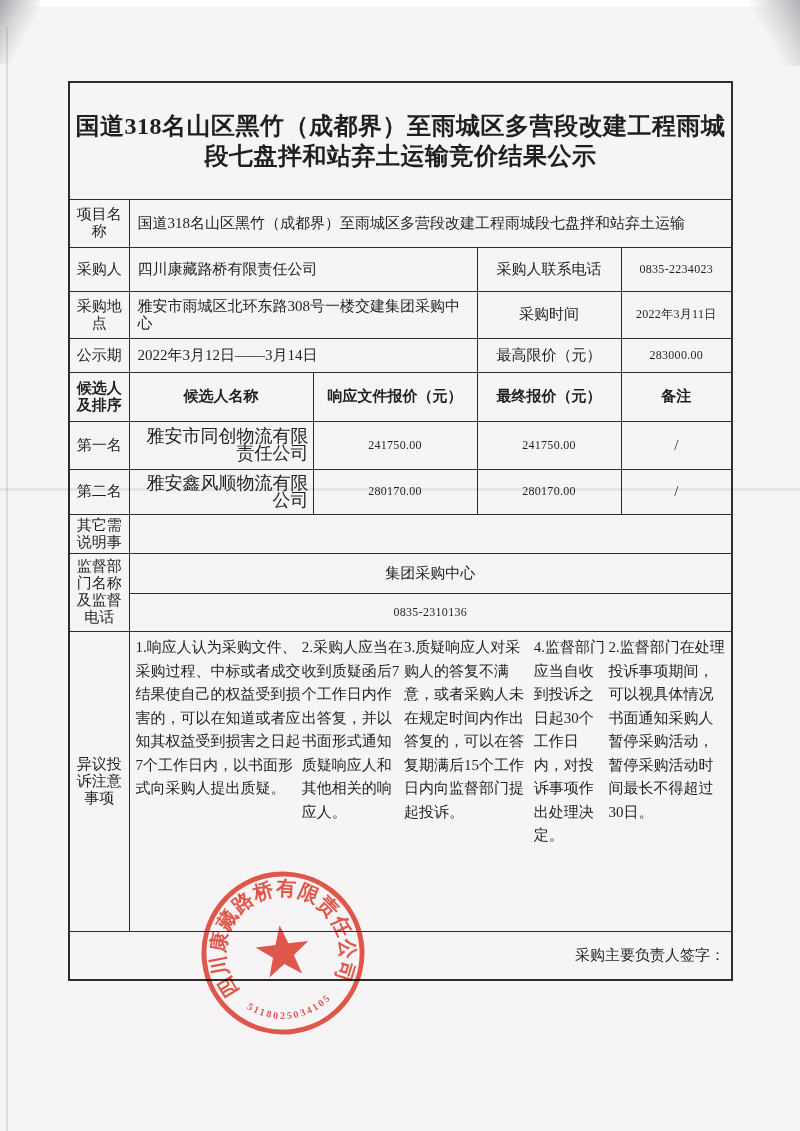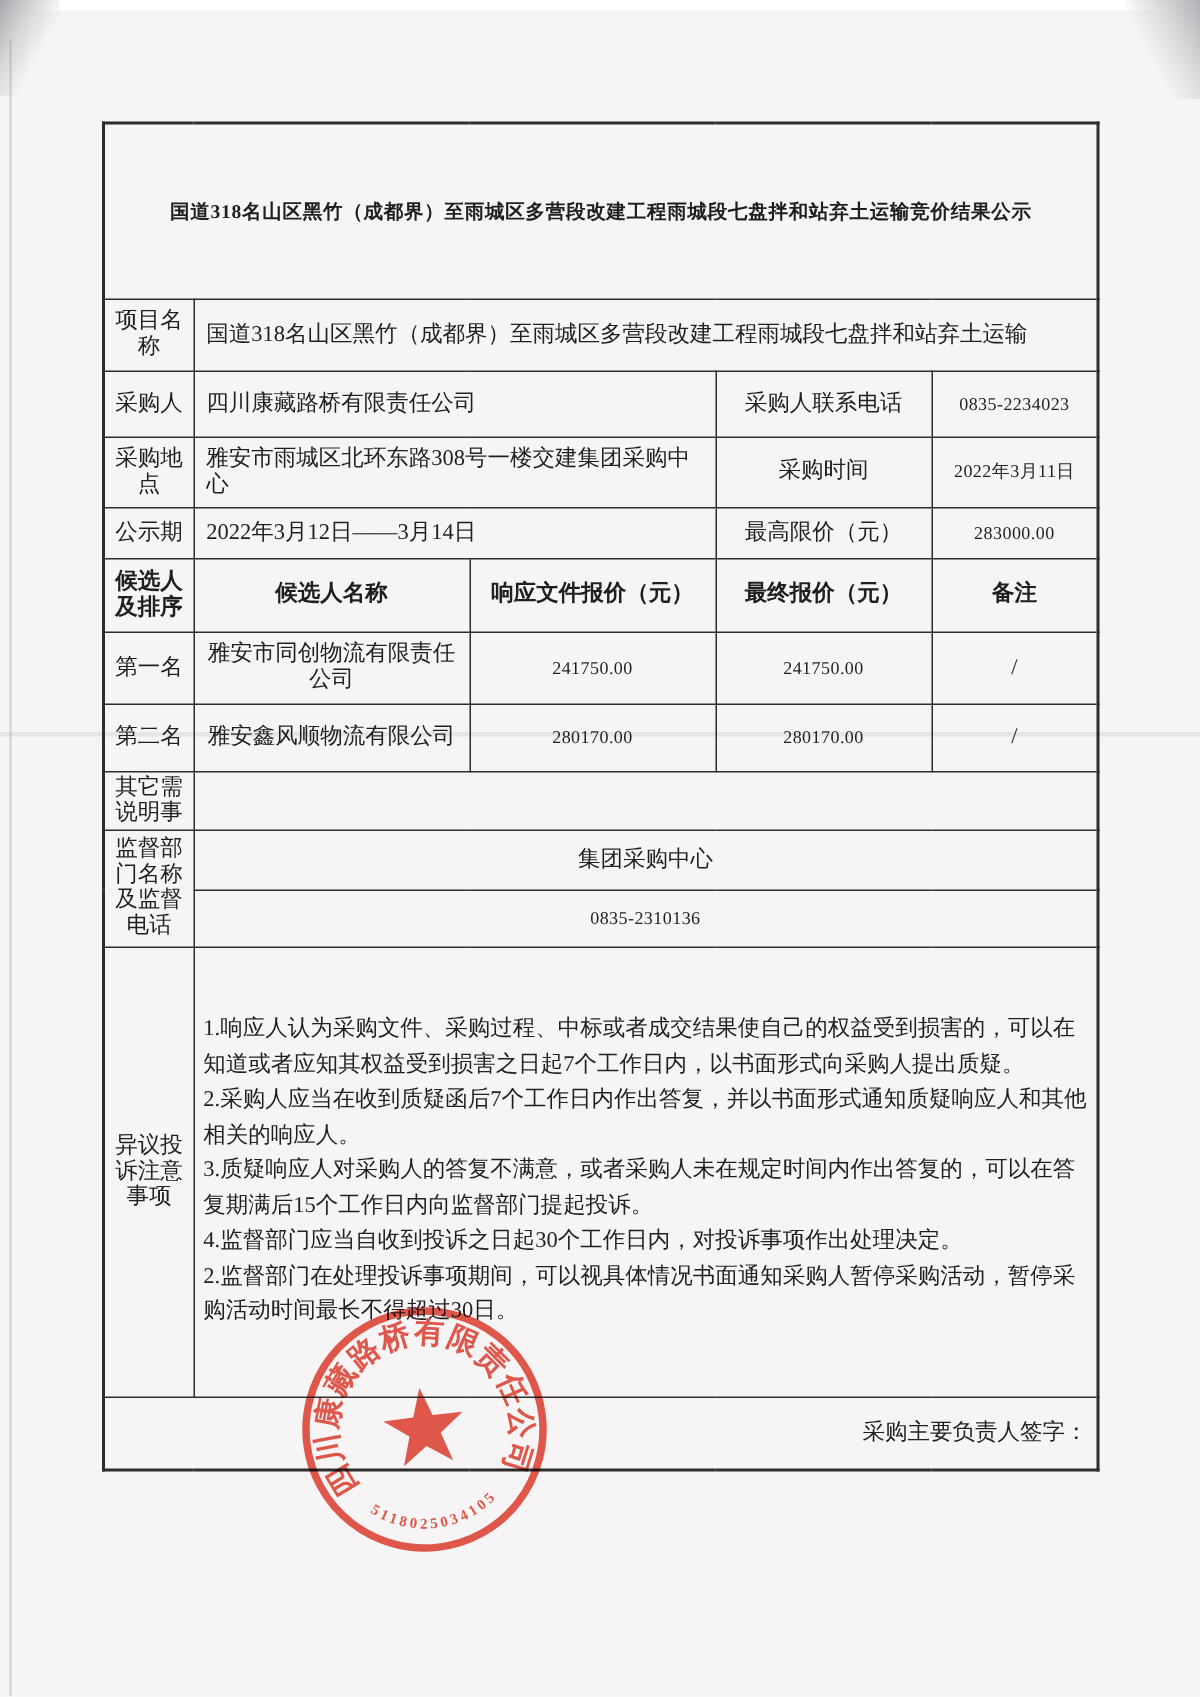--- a/index.html
+++ b/index.html
@@ -28,30 +28,30 @@
     border:1.5px solid #2d2d2d;vertical-align:middle;
     font-size:15px;line-height:17px;overflow:hidden;
     padding:2px 4px;
   }
   tr.h-title{height:117px;} tr.h-project{height:48px;} tr.h-purchaser{height:44px;}
   tr.h-location{height:47px;} tr.h-publicity{height:34px;} tr.h-chead{height:49px;font-weight:bold;}
   tr.h-cand1{height:48px;} tr.h-cand2{height:45px;padding-left:12px;} tr.h-other{height:37px;}
   tr.h-sup1{height:40px;} tr.h-sup2{height:38px;} tr.h-obj{height:300px;} tr.h-sign{height:49px;}
 
   td.title{
-    font-size:13px;font-weight:700;text-align:center;line-height:30px;
+    font-size:24px;font-weight:700;text-align:center;line-height:30px;
     padding:0 0;letter-spacing:0.5px;
   }
   td.lab{text-align:center;padding:2px 5px;}
   td.val-l{text-align:left;padding:2px 8px;}
   td.ctr{text-align:center;}
   td.num{text-align:center;font-size:12px;letter-spacing:0.3px;}
-  td.cname{text-align:center;font-size:15px;}
+  td.cname{text-align:right;font-size:18px;}
   td.obj{padding:4px 6px;vertical-align:middle;}
-  .obj-inner{display:flex;flex-direction:column;justify-content:center;height:290px;}
+  .obj-inner{display:flex;flex-direction:row;justify-content:center;height:290px;}
   .obj-inner div{font-size:15px;line-height:23.5px;}
   td.sign{text-align:right;padding:2px 6px;}
 
   .seal{
     position:absolute;left:198px;top:868px;width:170px;height:170px;
     opacity:0.86;mix-blend-mode:multiply;z-index:5;pointer-events:none;
   }
   .seal text{font-family:"Liberation Serif","DejaVu Serif",serif;}
 </style>
 </head>

